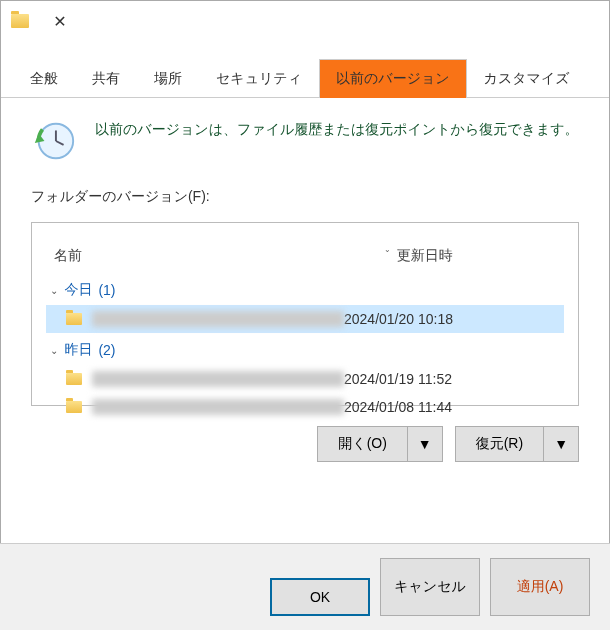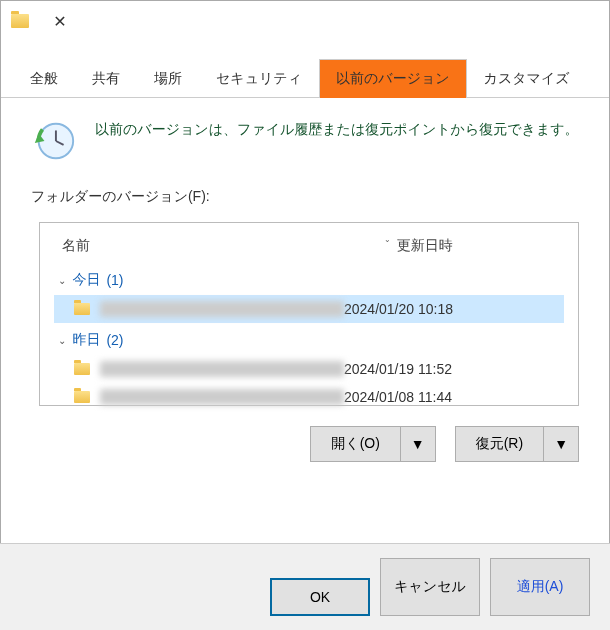--- a/index.html
+++ b/index.html
@@ -17,46 +17,46 @@
     .tab.active { border-color: #ccc; background: #f97316; }
     
     .content { padding: 20px 30px 12px 30px; }
     .intro { display: flex; gap: 18px; margin-bottom: 24px; }
     .clock-icon { width: 46px; height: 46px; position: relative; flex-shrink: 0; }
     .clock-icon svg { width: 100%; height: 100%; }
     .intro-text { font-size: 14px; line-height: 1.7; color: #14532d; }
     
     .list-label { font-size: 14px; color: #333; margin-bottom: 16px; }
     
-    .listview { border: 1px solid #bbb; height: 184px; padding: 10px 14px; margin-left: 8px; }
+    .listview { border: 1px solid #bbb; height: 184px; padding: 20px 14px; }
     .listview-header { display: flex; padding: 4px 8px 8px 8px; font-size: 14px; color: #444; }
     .col-name { flex: 1; }
     .col-date { width: 210px; display: flex; align-items: center; gap: 6px; }
     .sort-ind { font-size: 8px; color: #666; margin-top: -14px; margin-left: 38px; }
     
     .group-header { display: flex; align-items: center; gap: 6px; padding: 8px 4px 6px 4px; color: #1560b3; font-size: 14px; cursor: pointer; }
     .chev { font-size: 10px; color: #5a5a5a; }
     .group-count { color: #1560b3; }
     
     .row { display: flex; align-items: center; padding: 6px 20px; font-size: 14px; color: #333; cursor: pointer; }
     .row.selected { background: #cce8ff; }
     .folder-icon { width: 16px; height: 12px; background: linear-gradient(to bottom, #fce08a 0%, #f0c14b 100%); border-radius: 1px; margin-right: 10px; position: relative; flex-shrink: 0; }
     .folder-icon::before { content: ""; position: absolute; top: -3px; left: 0; width: 7px; height: 3px; background: #f0c14b; border-radius: 1px 1px 0 0; }
     .row-name { flex: 1; }
     .row-date { width: 200px; }
     
-    .action-row { display: flex; justify-content: flex-end; gap: 19px; margin-top: 20px; }
+    .action-row { display: flex; justify-content: flex-end; gap: 12px; margin-top: 20px; }
     .split-btn { display: flex; }
     .btn { border: 1px solid #adadad; background: #e1e1e1; font-size: 14px; padding: 8px 20px; cursor: pointer; }
     .btn.drop { padding: 8px 10px; border-left: none; }
     
     .footer { position: absolute; bottom: 0; left: 0; right: 0; border-top: 1px solid #ccc; background: #f0f0f0; padding: 14px 20px; display: flex; justify-content: flex-end; gap: 10px; }
     .footer .btn { min-width: 100px; padding: 9px 0; text-align: center; }
     .footer .btn.primary { border: 2px solid #0369a1; background: #e1e1e1; margin-top: 20px; }
-    .footer .btn.disabled { color: #1d4ed8; }
+    .footer .btn.disabled { color: #c2410c; }
   </style>
 </head>
 <body>
 
 <div class="titlebar">
   <span class="titlebar-icon"></span>
   <span class="close-btn">✕</span>
 </div>
 
 <div class="tabs">

